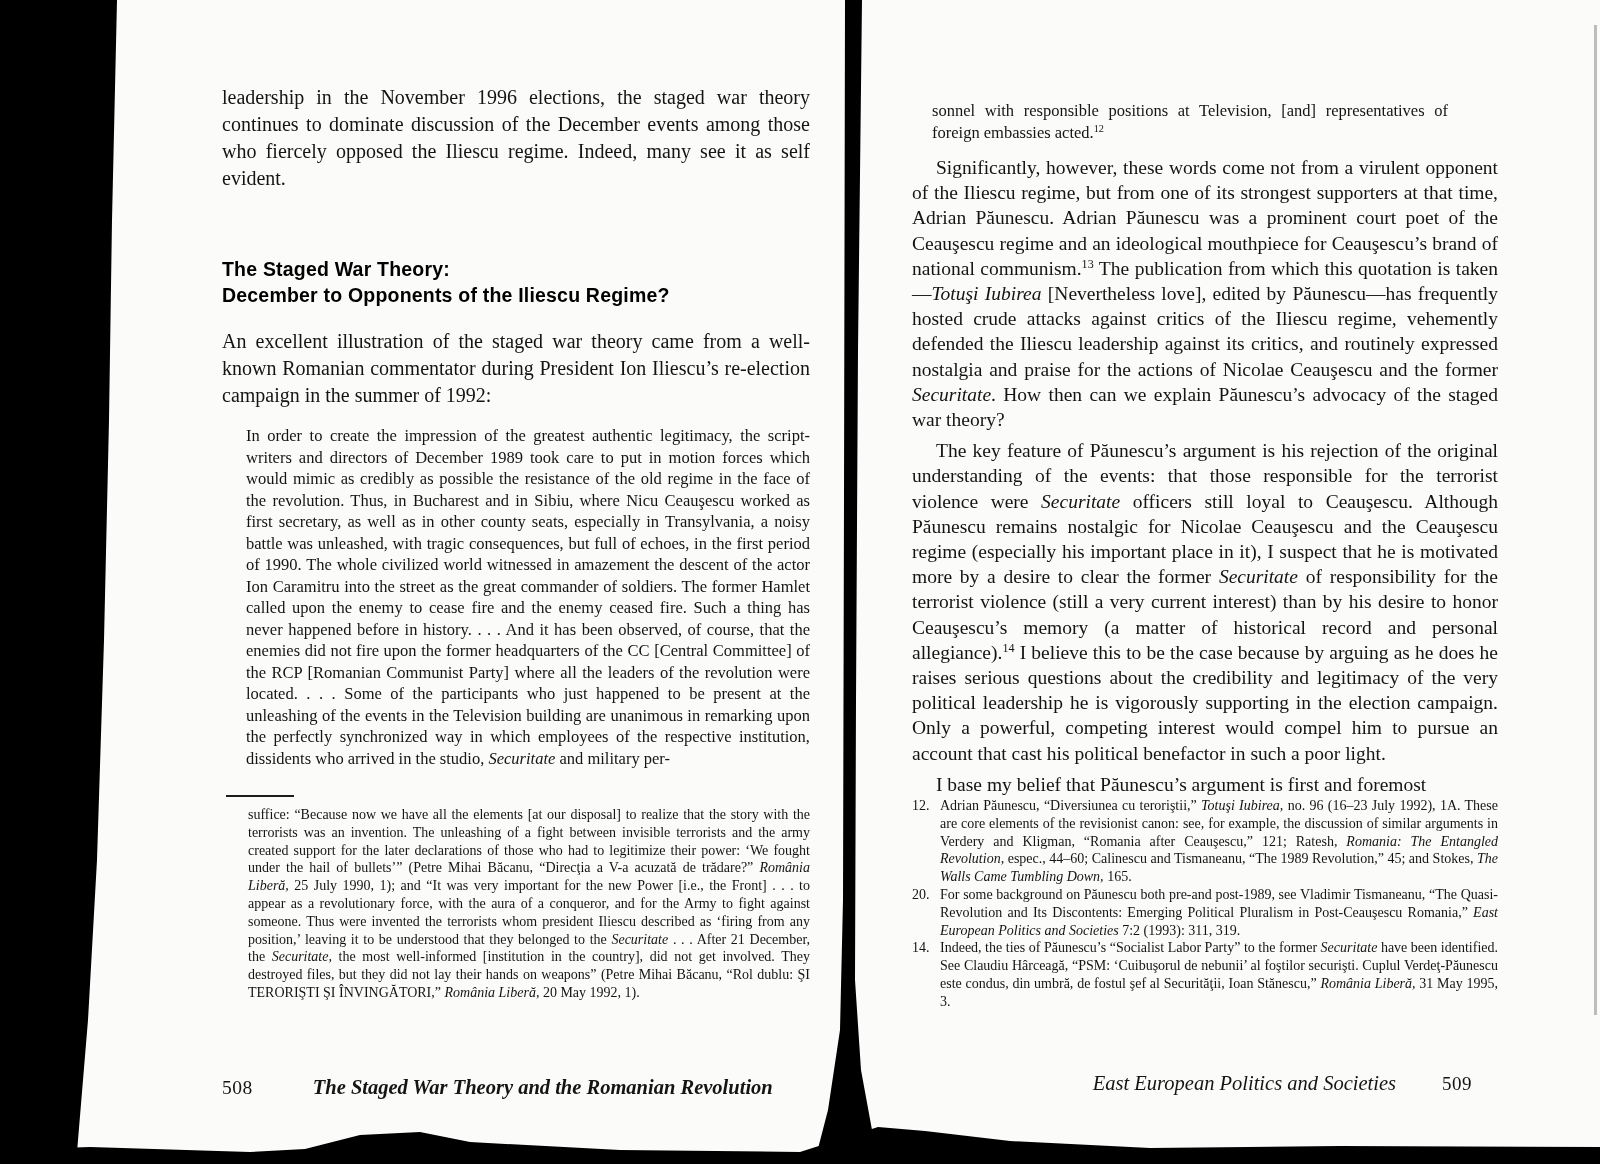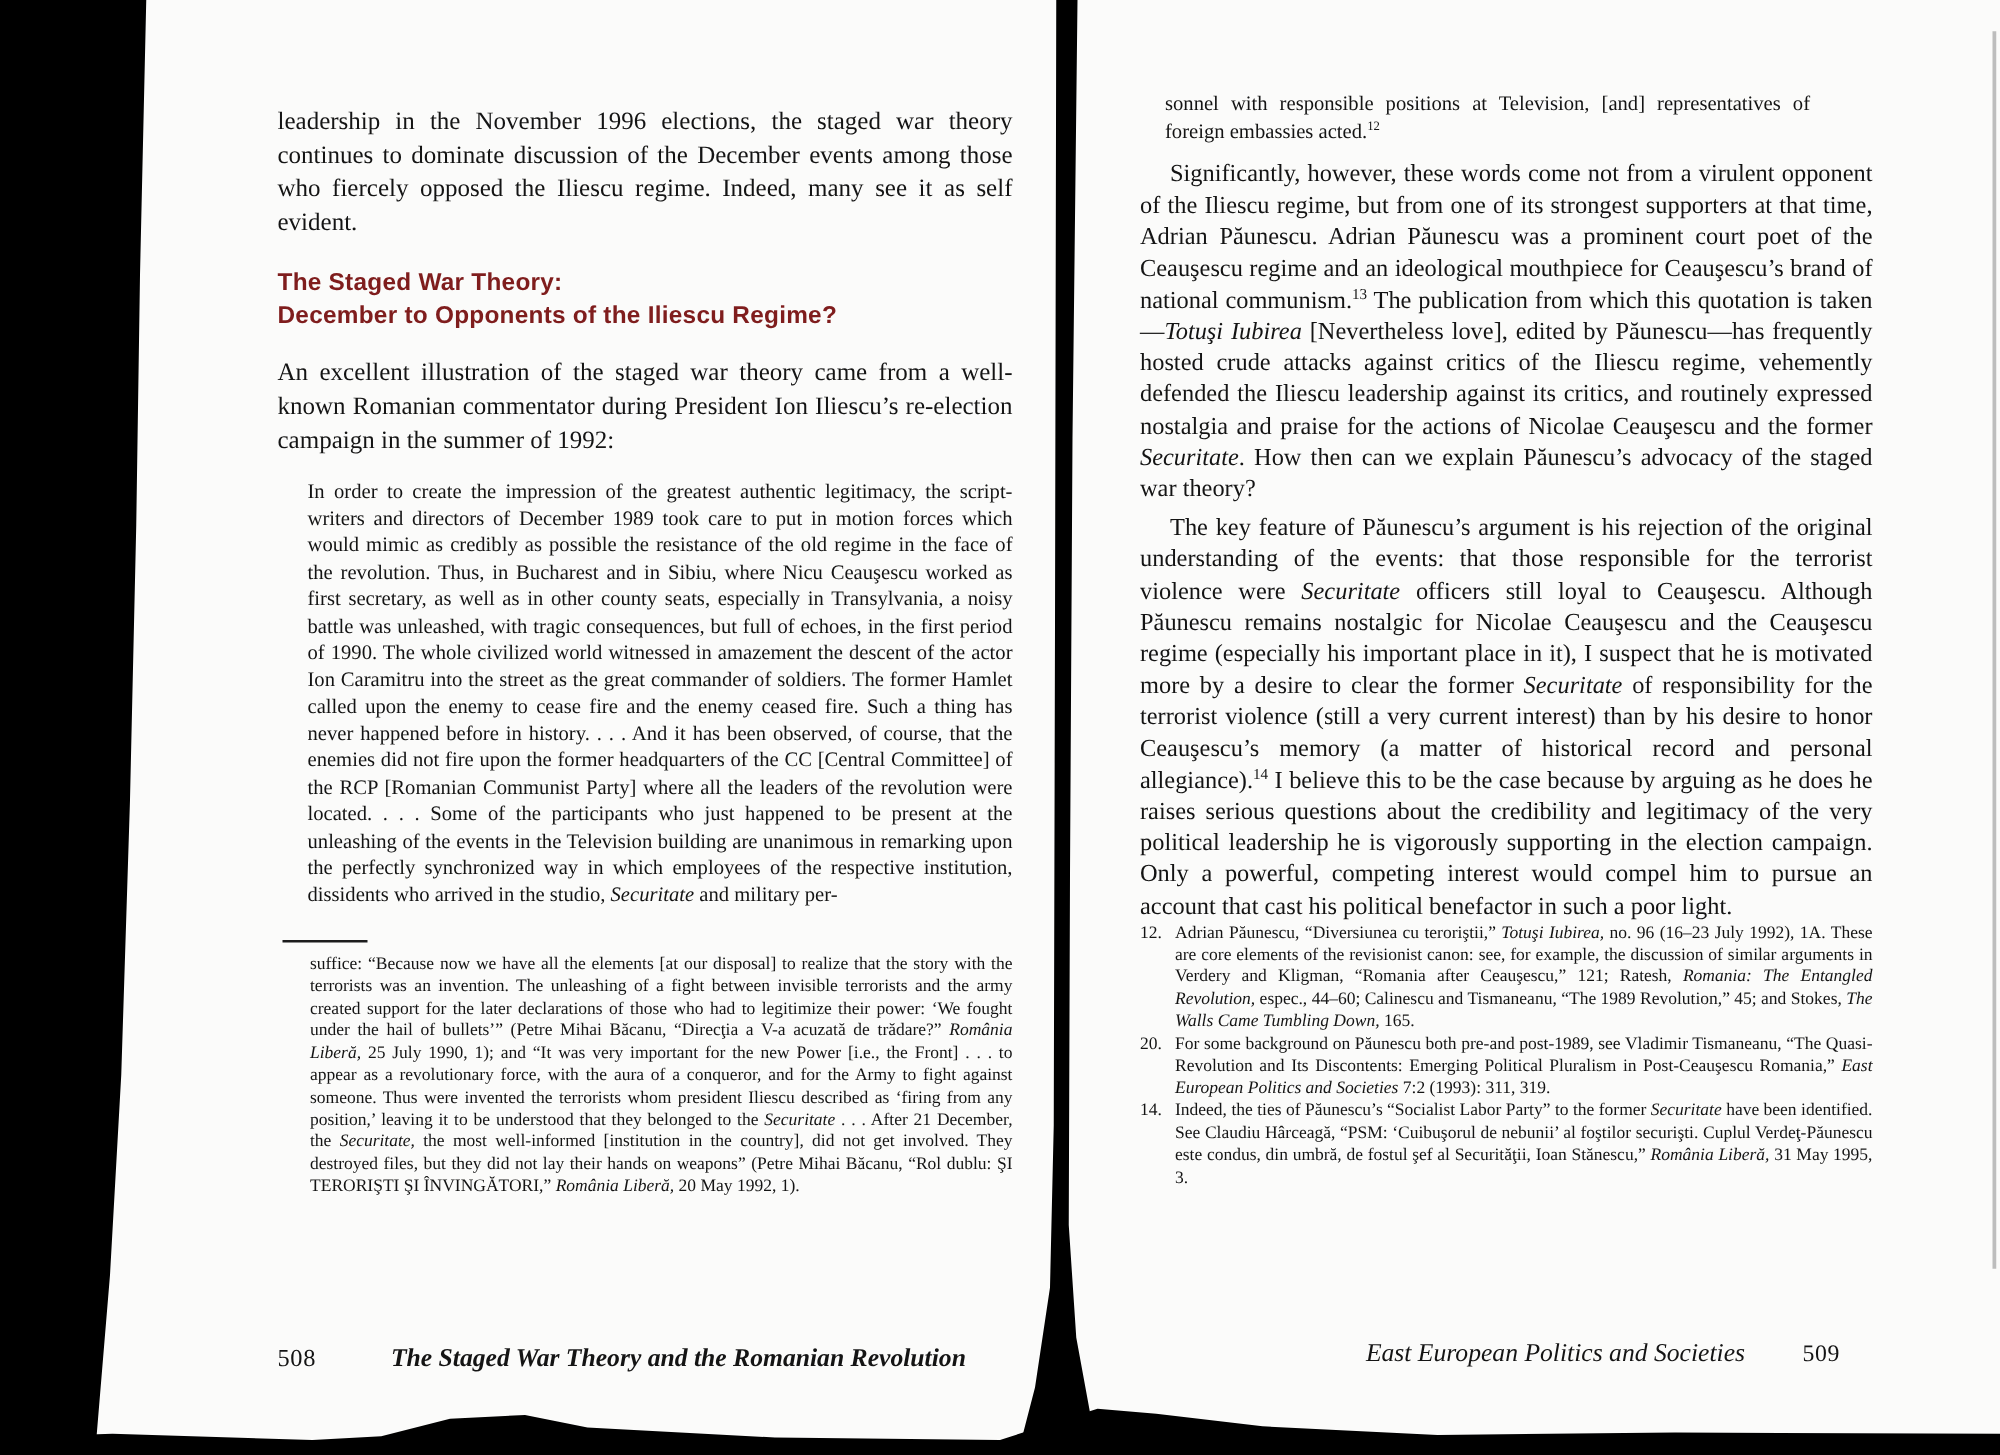--- a/index.html
+++ b/index.html
@@ -10,46 +10,46 @@
     color:#141414;
     font-family:"Liberation Serif", serif;
     overflow:hidden;
   }
   
   .artifacts { position:absolute; inset:0; z-index:3; pointer-events:none; }
   
   .lp { position:absolute; left:222px; top:84px; width:588px; z-index:2; }
   .lp .body-p { font-size:20px; line-height:27px; text-align:justify; }
   .lp .heading {
-    margin-top:21px;
+    margin-top:64px;
     font-family:"Liberation Sans", sans-serif;
     font-weight:bold;
     font-size:19.5px;
     line-height:26px;
     letter-spacing:.2px;
-    color:#7f1d1d;
+    color:#000000;
   }
   .lp .intro { margin-top:20px; font-size:20px; line-height:27px; text-align:justify; }
   .lp .bq {
     margin-top:16px; margin-left:24px; width:564px;
     font-size:16.5px; line-height:21.5px; text-align:justify;
   }
   .fn-rule { margin:26px 0 9px 4px; width:68px; border-top:2px solid #1c1c1c; }
   .lp .fn {
     margin-left:26px; width:562px;
     font-size:14px; line-height:17.8px; text-align:justify;
   }
   .footer-left {
     position:absolute; left:222px; top:1076px; width:620px; z-index:2;
     display:flex; align-items:center;
   }
   .footer-left .pg { font-size:19.5px; letter-spacing:.5px; }
   .footer-left .title { margin-left:60px; font-style:italic; font-weight:bold; font-size:20.5px; }
   
-  .rp { position:absolute; left:912px; top:72px; width:586px; z-index:2; }
+  .rp { position:absolute; left:912px; top:100px; width:586px; z-index:2; }
   .rp .bq2 {
     margin-left:20px; width:516px;
     font-size:16.5px; line-height:21.5px; text-align:justify;
   }
   .rp .para {
     margin-top:6px;
     font-size:19.5px; line-height:25.2px;
     text-align:justify; text-indent:24px;
   }
   .rp .para-first { margin-top:12px; }
@@ -97,20 +97,21 @@
 <div class="footer-left">
   <span class="pg">508</span>
   <span class="title">The Staged War Theory and the Romanian Revolution</span>
 </div>
 
 <div class="rp">
   <p class="bq2">sonnel with responsible positions at Television, [and] representatives of foreign embassies acted.<sup>12</sup></p>
 
   <p class="para para-first">Significantly, however, these words come not from a virulent opponent of the Iliescu regime, but from one of its strongest supporters at that time, Adrian Păunescu. Adrian Păunescu was a prominent court poet of the Ceauşescu regime and an ideological mouthpiece for Ceauşescu’s brand of national communism.<sup>13</sup> The publication from which this quotation is taken—<i>Totuşi Iubirea</i> [Nevertheless love], edited by Păunescu—has frequently hosted crude attacks against critics of the Iliescu regime, vehemently defended the Iliescu leadership against its critics, and routinely expressed nostalgia and praise for the actions of Nicolae Ceauşescu and the former <i>Securitate</i>. How then can we explain Păunescu’s advocacy of the staged war theory?</p>
   <p class="para">The key feature of Păunescu’s argument is his rejection of the original understanding of the events: that those responsible for the terrorist violence were <i>Securitate</i> officers still loyal to Ceauşescu. Although Păunescu remains nostalgic for Nicolae Ceauşescu and the Ceauşescu regime (especially his important place in it), I suspect that he is motivated more by a desire to clear the former <i>Securitate</i> of responsibility for the terrorist violence (still a very current interest) than by his desire to honor Ceauşescu’s memory (a matter of historical record and personal allegiance).<sup>14</sup> I believe this to be the case because by arguing as he does he raises serious questions about the credibility and legitimacy of the very political leadership he is vigorously supporting in the election campaign. Only a powerful, competing interest would compel him to pursue an account that cast his political benefactor in such a poor light.</p>
+  <p class="para">I base my belief that Păunescu’s argument is first and foremost</p>
 
   <div class="fns">
     <p class="fn">
       <span class="num">12.</span><span>Adrian Păunescu, “Diversiunea cu teroriştii,” <i>Totuşi Iubirea,</i> no. 96 (16–23 July 1992), 1A. These are core elements of the revisionist canon: see, for example, the discussion of similar arguments in Verdery and Kligman, “Romania after Ceauşescu,” 121; Ratesh, <i>Romania: The Entangled Revolution,</i> espec., 44–60; Calinescu and Tismaneanu, “The 1989 Revolution,” 45; and Stokes, <i>The Walls Came Tumbling Down,</i> 165.</span>
     </p>
     <p class="fn">
       <span class="num">20.</span><span>For some background on Păunescu both pre-and post-1989, see Vladimir Tismaneanu, “The Quasi-Revolution and Its Discontents: Emerging Political Pluralism in Post-Ceauşescu Romania,” <i>East European Politics and Societies</i> 7:2 (1993): 311, 319.</span>
     </p>
     <p class="fn">
       <span class="num">14.</span><span>Indeed, the ties of Păunescu’s “Socialist Labor Party” to the former <i>Securitate</i> have been identified. See Claudiu Hârceagă, “PSM: ‘Cuibuşorul de nebunii’ al foştilor securişti. Cuplul Verdeţ-Păunescu este condus, din umbră, de fostul şef al Securităţii, Ioan Stănescu,” <i>România Liberă,</i> 31 May 1995, 3.</span>

